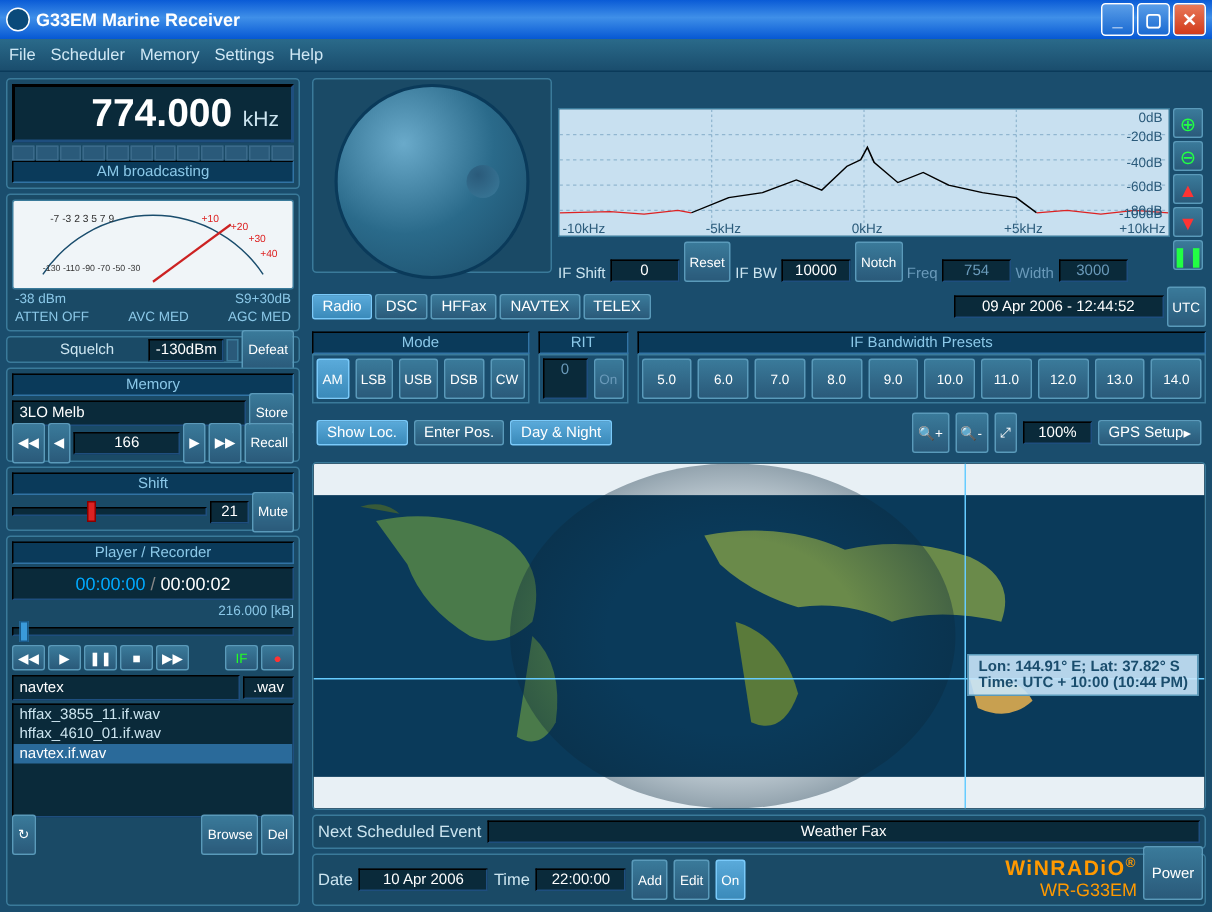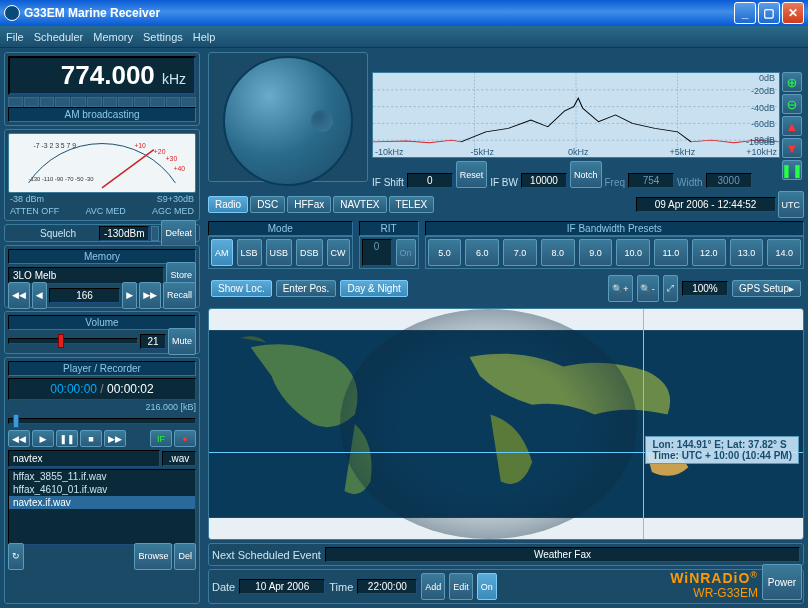--- a/index.html
+++ b/index.html
@@ -156,21 +156,21 @@
         <span class="btn small">◀◀</span>
         <span class="btn small">◀</span>
         <span class="val-box" style="flex:1">166</span>
         <span class="btn small">▶</span>
         <span class="btn small">▶▶</span>
         <span class="btn small">Recall</span>
       </div>
     </div>
 
     <div class="panel">
-      <div class="section-label">Volume</div>
+      <div class="section-label">Shift</div>
       <div class="ctrl-row" style="margin-top:2px;">
         <div style="flex:1; position:relative;">
           <div class="slider-track">
               <div class="slider-thumb" id="vol-thumb" style="left: 38%;"></div>
             </div>
         </div>
         <span class="val-box" style="min-width:26px">21</span>
         <span class="btn small">Mute</span>
       </div>
     </div>

